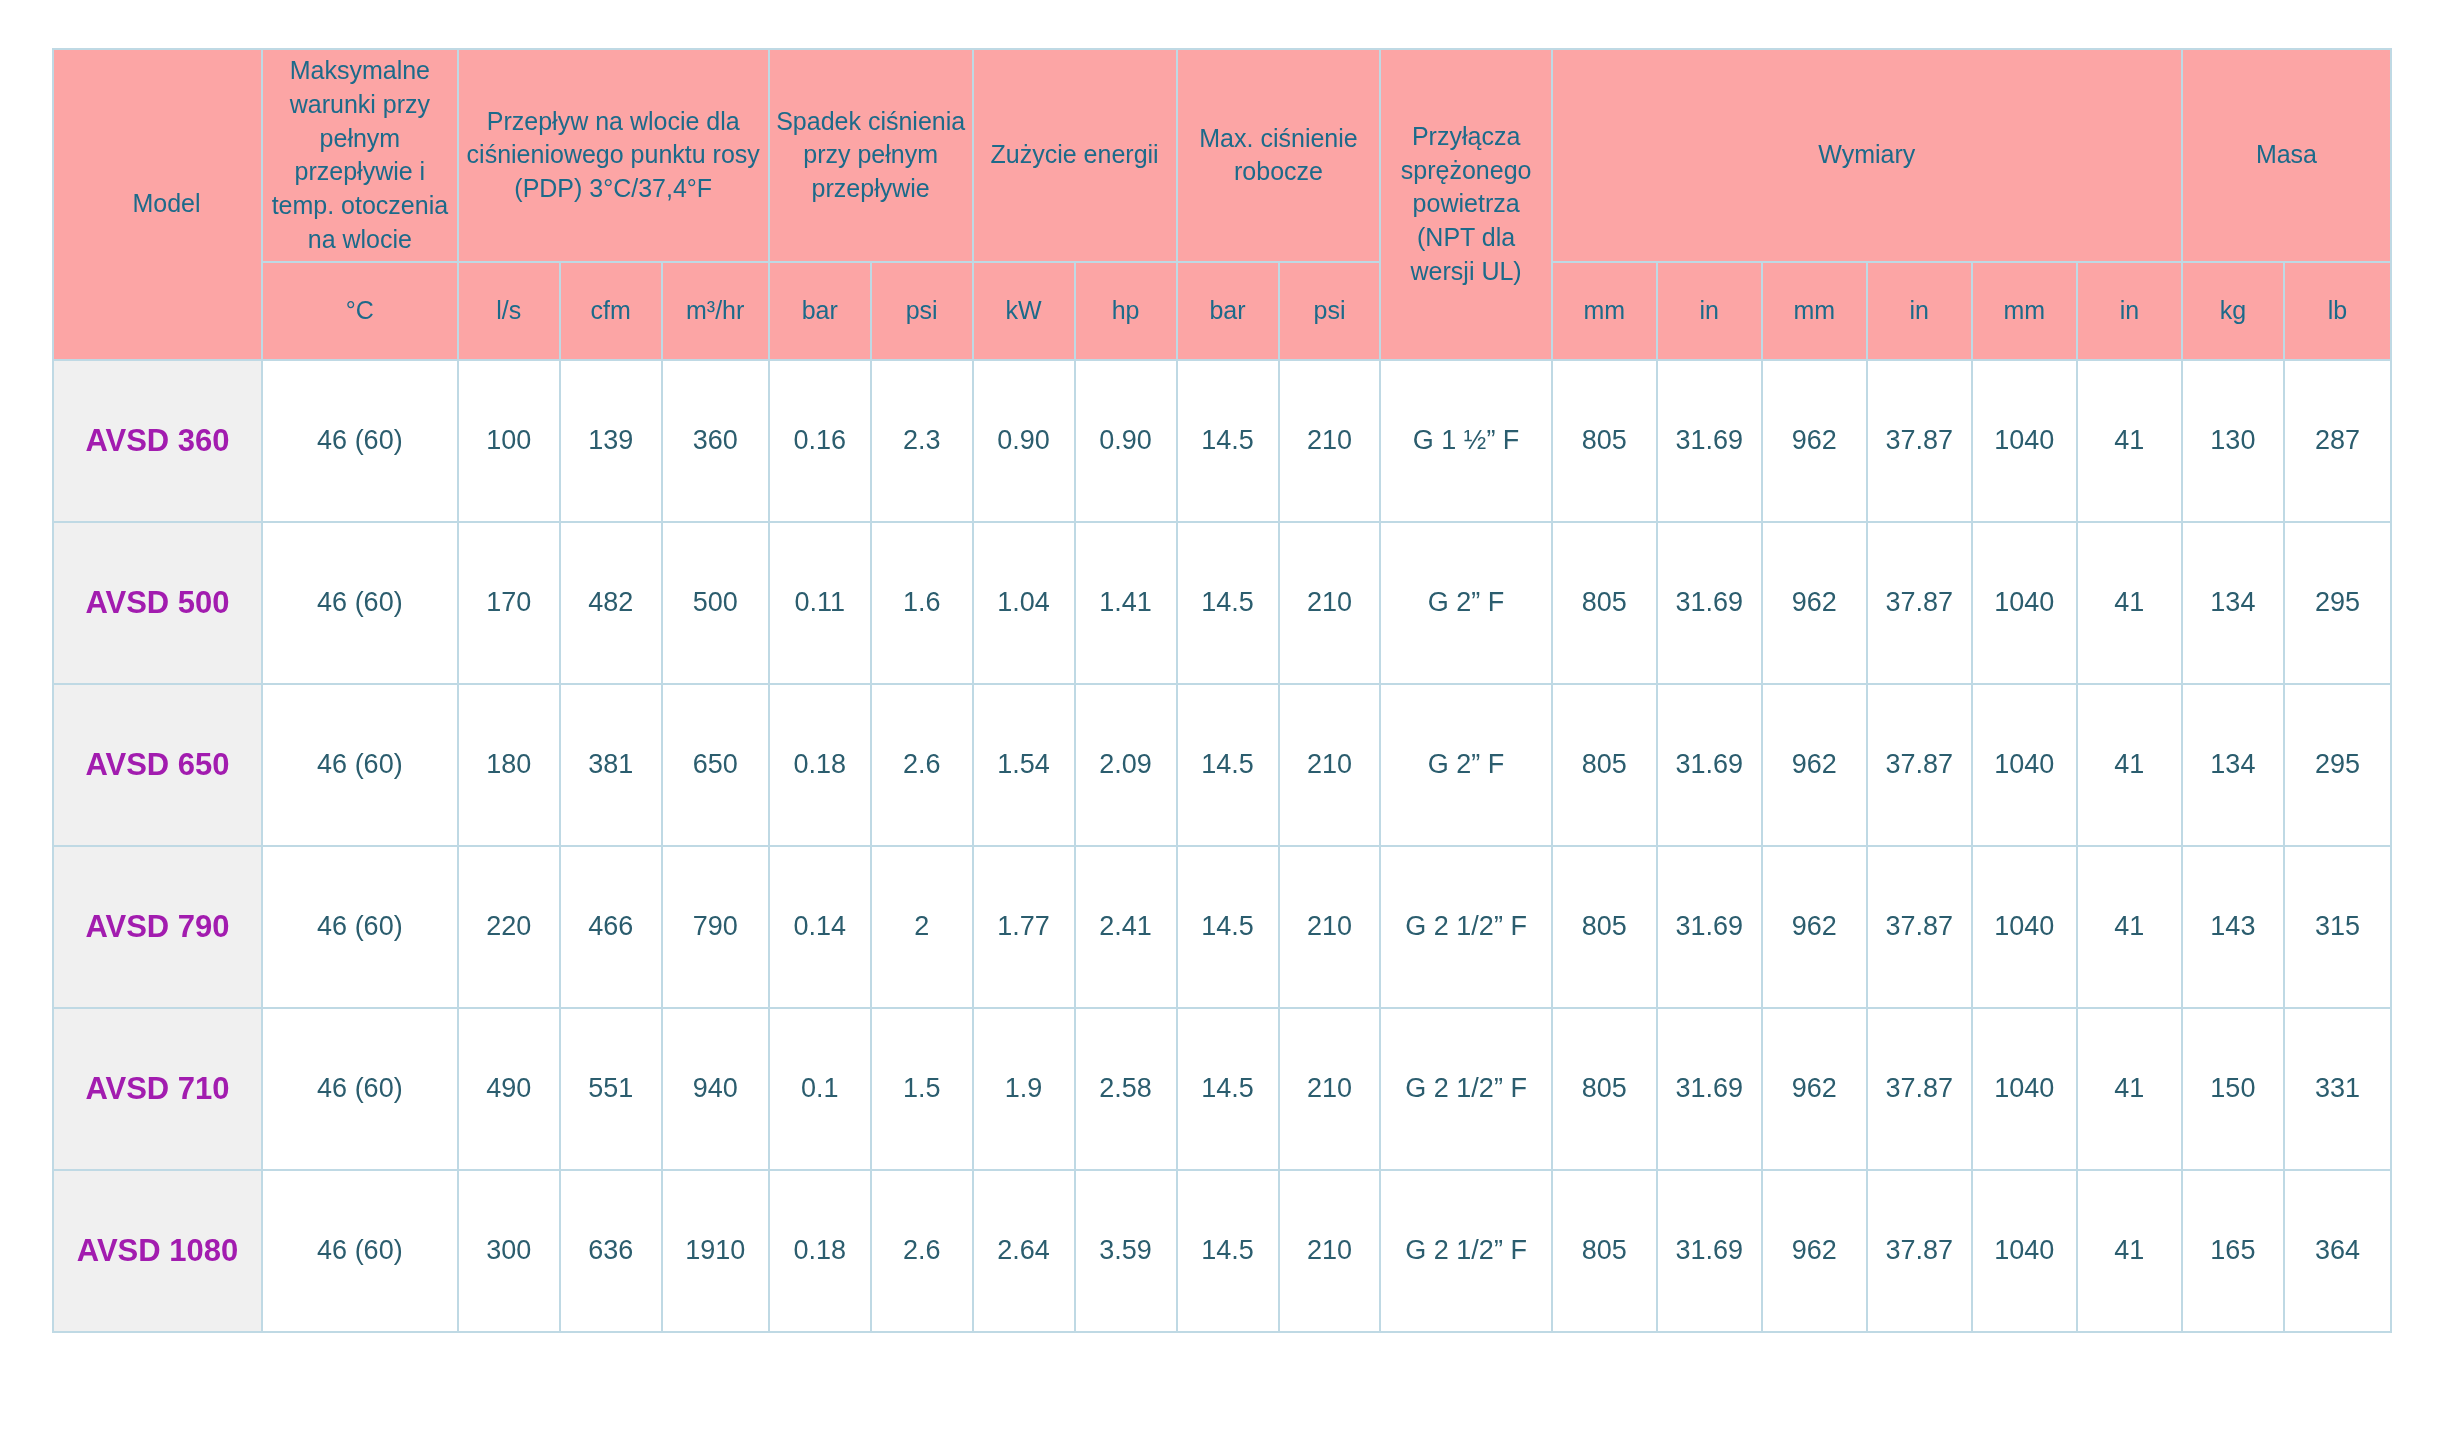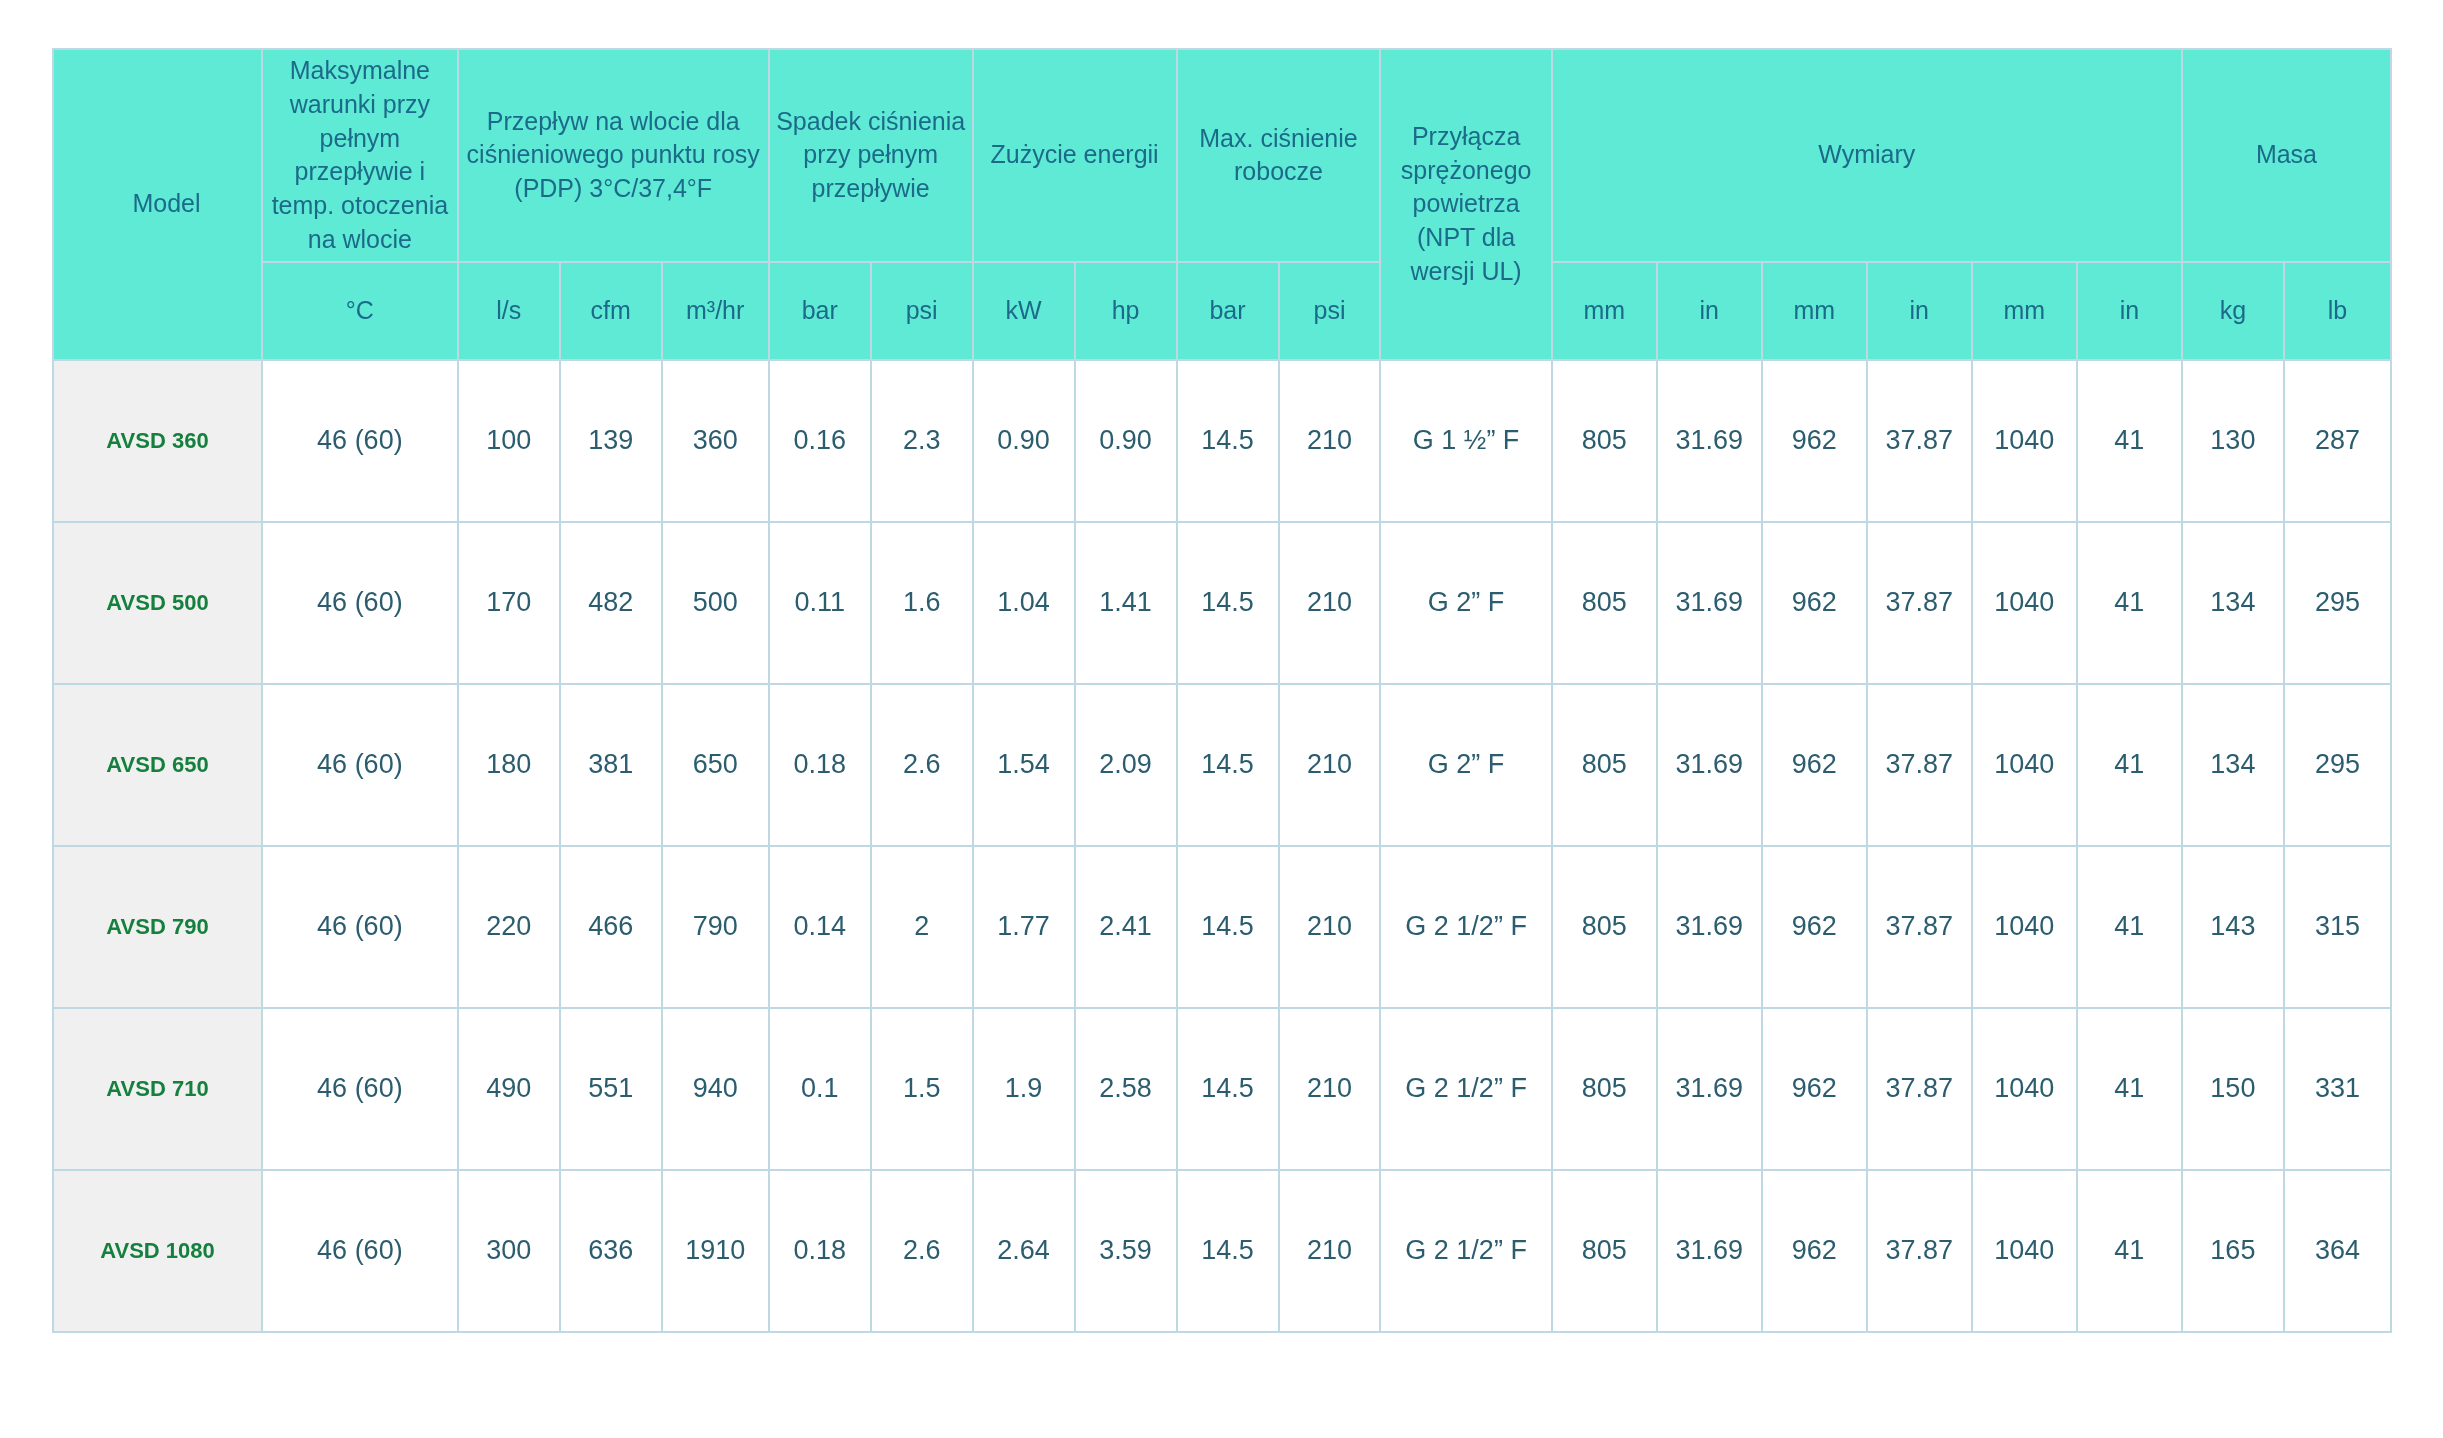--- a/index.html
+++ b/index.html
@@ -23,21 +23,21 @@
     color: #1a5e7a;
     font-size: 25px;
   }
   table.spec th, table.spec td {
     border: 2px solid #bfd9e4;
     text-align: center;
     vertical-align: middle;
     padding: 4px 2px;
   }
   thead th {
-    background: #5eead4;
+    background: #fca5a5;
     color: #1c6a8a;
     font-weight: 400;
     line-height: 1.35;
     font-size: 25px;
     margin-top: 32px;
   }
   thead th.unit {
     height: 88px;
     font-size: 25px;
   }
@@ -47,23 +47,23 @@
   }
   tbody td {
     height: 152px;
     background: #ffffff;
     color: #2b5d6e;
     font-size: 27px;
     font-weight: 400;
   }
   tbody td.model-cell {
     background: #f0f0f0;
-    color: #15803d;
+    color: #a21caf;
     font-weight: bold;
-    font-size: 22px;
+    font-size: 31px;
     margin-top: 14px;
   }
   
   col.c-model   { width: 205px; }
   col.c-temp    { width: 192px; }
   col.c-ls      { width: 100px; }
   col.c-cfm     { width: 100px; }
   col.c-m3      { width: 105px; }
   col.c-bar1    { width: 100px; }
   col.c-psi1    { width: 100px; }

